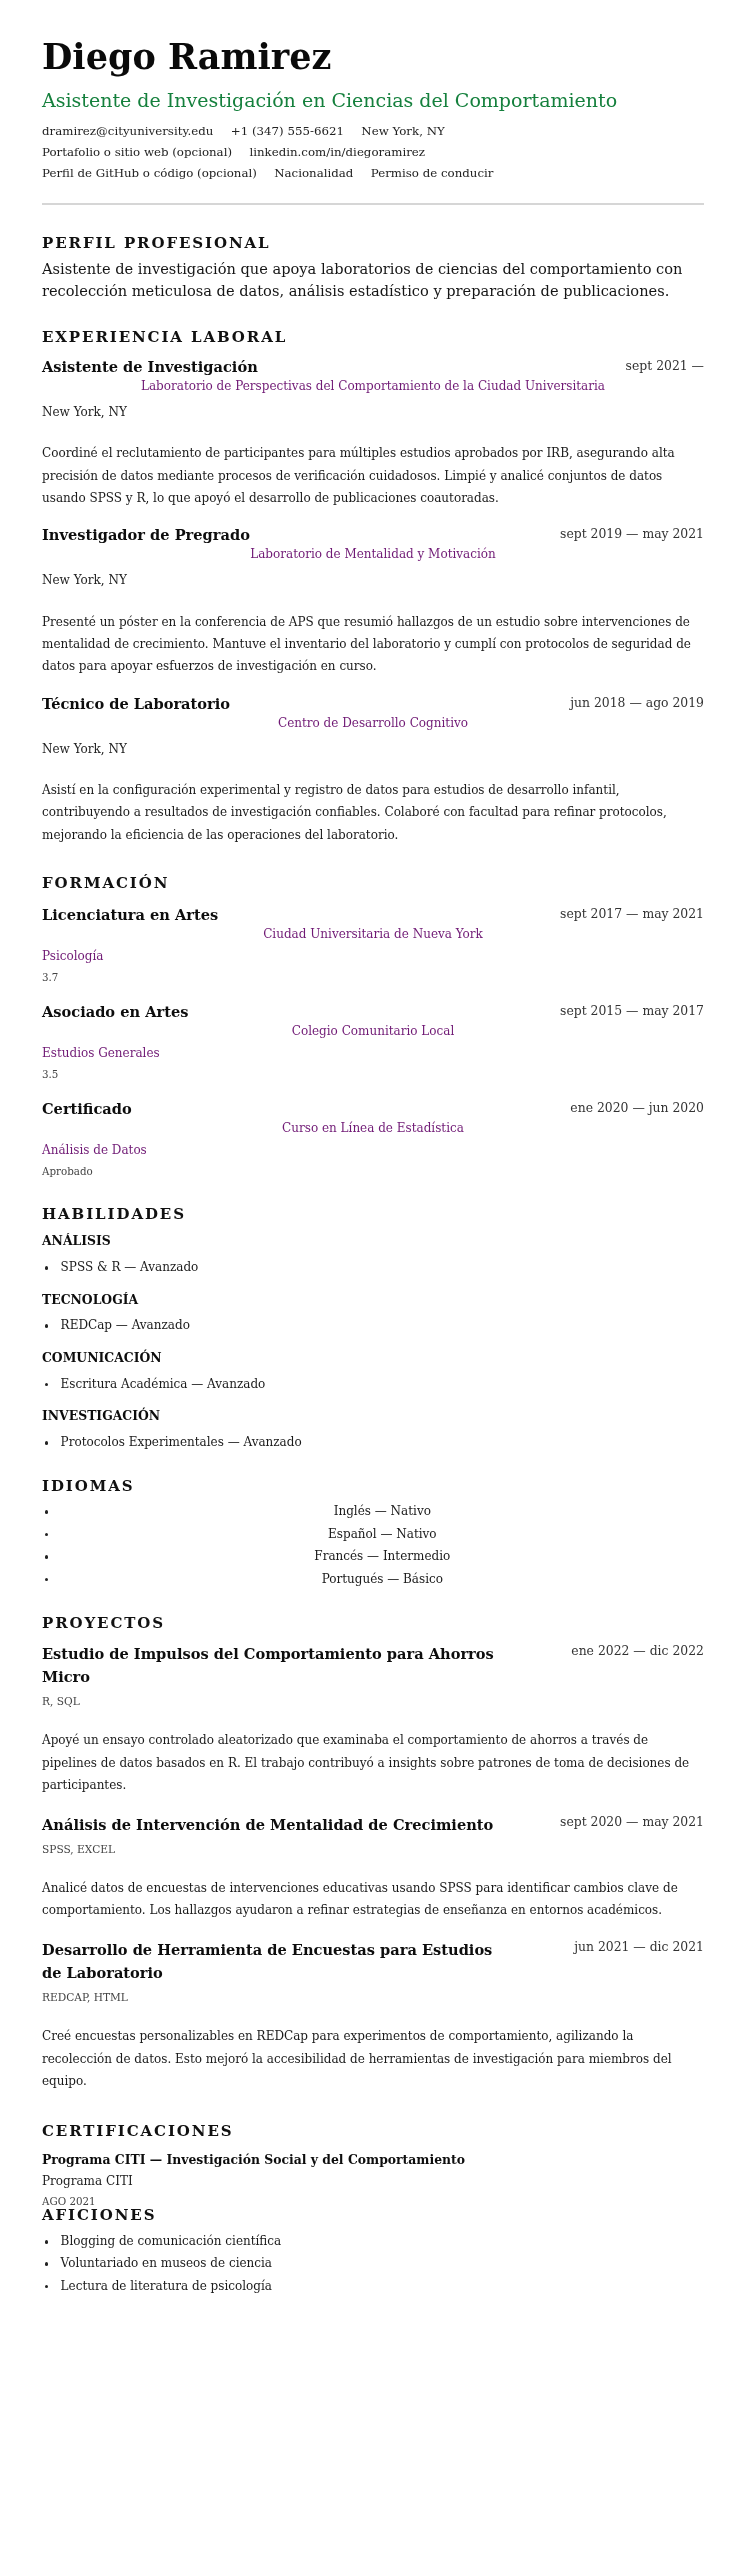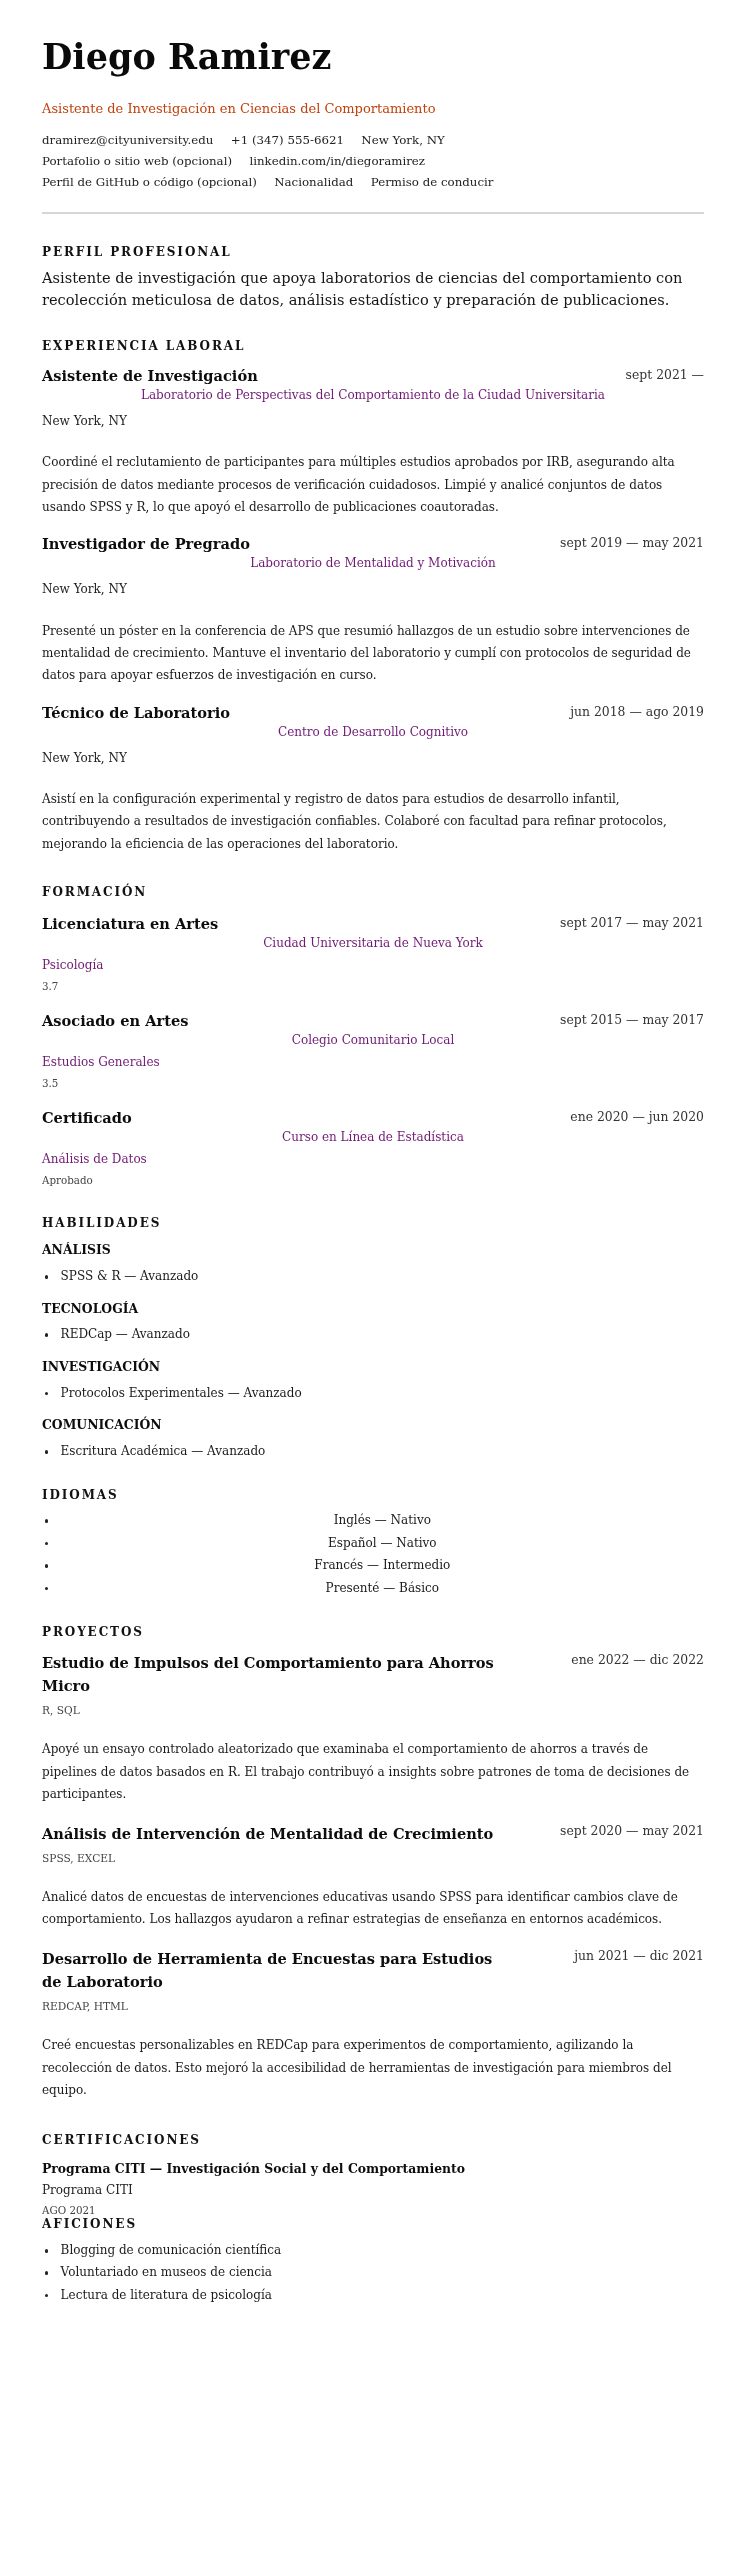--- a/index.html
+++ b/index.html
@@ -6,30 +6,30 @@
   html, body { background: #ffffff; }
   body {
     width: 746px;
     min-height: 2576px;
     font-family: "DejaVu Serif", serif;
     color: #111111;
   }
   .page { padding: 37px 42px 50px 42px; }
 
   .name { font-size: 35px; font-weight: bold; line-height: 40px; height: 40px; color: #0a0a0a; }
-  .subtitle { font-size: 13px; line-height: 18.6px; margin-top: 23px; color: #c2410c; }
+  .subtitle { font-size: 19px; line-height: 18.6px; margin-top: 14px; color: #15803d; }
   .contact-line { font-size: 11.8px; line-height: 15px; color: #222; margin-top: 15.5px; display: flex; flex-wrap: wrap; }
   .contact-line:first-of-type { margin-top: 0; }
   .contacts { margin-top: 14.3px; }
   .contacts .contact-line + .contact-line { margin-top: 6px; }
   .contact-line span { margin-right: 17.4px; }
   .separator { height: 1.9px; background: #d6d6d6; margin-top: 22px; }
 
   .section-heading {
-    font-size: 12px; font-weight: bold; letter-spacing: 1.9px;
+    font-size: 15px; font-weight: bold; letter-spacing: 1.9px;
     text-transform: uppercase; line-height: 12.4px; color: #111;
   }
   .summary-section { margin-top: 32px; }
   .summary { font-size: 14.6px; line-height: 22px; margin-top: 8.7px; color: #151515; }
 
   .exp-section { margin-top: 29px; }
   .entry { margin-top: 13.7px; }
   .entry-head { display: flex; justify-content: space-between; align-items: flex-start; }
   .entry-title { font-size: 14.6px; font-weight: bold; line-height: 20px; color: #0d0d0d; }
   .entry-date { font-size: 12.4px; line-height: 17.4px; color: #333; white-space: nowrap; margin-left: 25px; }
@@ -183,40 +183,40 @@
         <li>SPSS &amp; R — Avanzado</li>
       </ul>
     </div>
     <div class="skill-group">
       <div class="skill-cat">TECNOLOGÍA</div>
       <ul class="bullets">
         <li>REDCap — Avanzado</li>
       </ul>
     </div>
     <div class="skill-group">
+      <div class="skill-cat">COMUNICACIÓN</div>
+      <ul class="bullets">
+        <li>Escritura Académica — Avanzado</li>
+      </ul>
+    </div>
+    <div class="skill-group">
       <div class="skill-cat">INVESTIGACIÓN</div>
       <ul class="bullets">
         <li>Protocolos Experimentales — Avanzado</li>
-      </ul>
-    </div>
-    <div class="skill-group">
-      <div class="skill-cat">COMUNICACIÓN</div>
-      <ul class="bullets">
-        <li>Escritura Académica — Avanzado</li>
       </ul>
     </div>
   </section>
 
   <section class="lang-section">
     <h2 class="section-heading">IDIOMAS</h2>
     <ul class="bullets">
       <li>Inglés — Nativo</li>
       <li>Español — Nativo</li>
       <li>Francés — Intermedio</li>
-      <li>Presenté — Básico</li>
+      <li>Portugués — Básico</li>
     </ul>
   </section>
 
   <section class="proj-section">
     <h2 class="section-heading">PROYECTOS</h2>
 
     <div class="proj-entry">
       <div class="entry-head">
         <div class="proj-title">Estudio de Impulsos del Comportamiento para Ahorros Micro</div>
         <div class="entry-date">ene 2022 — dic 2022</div>

